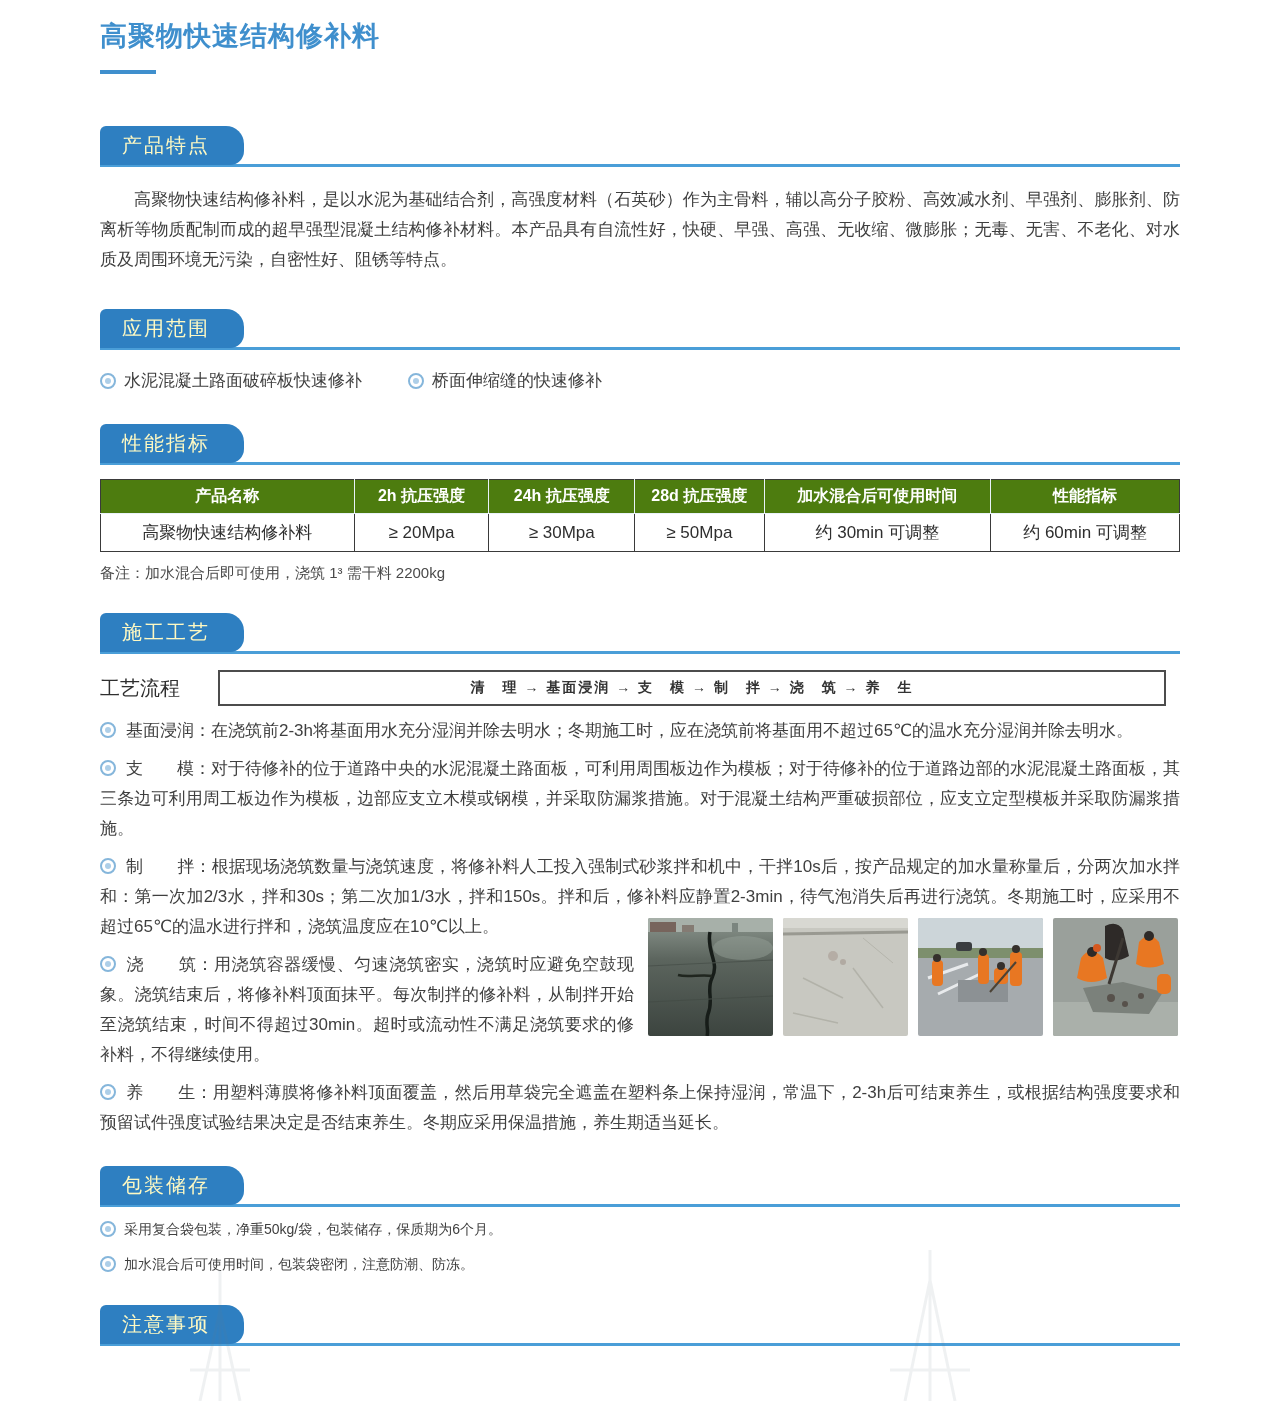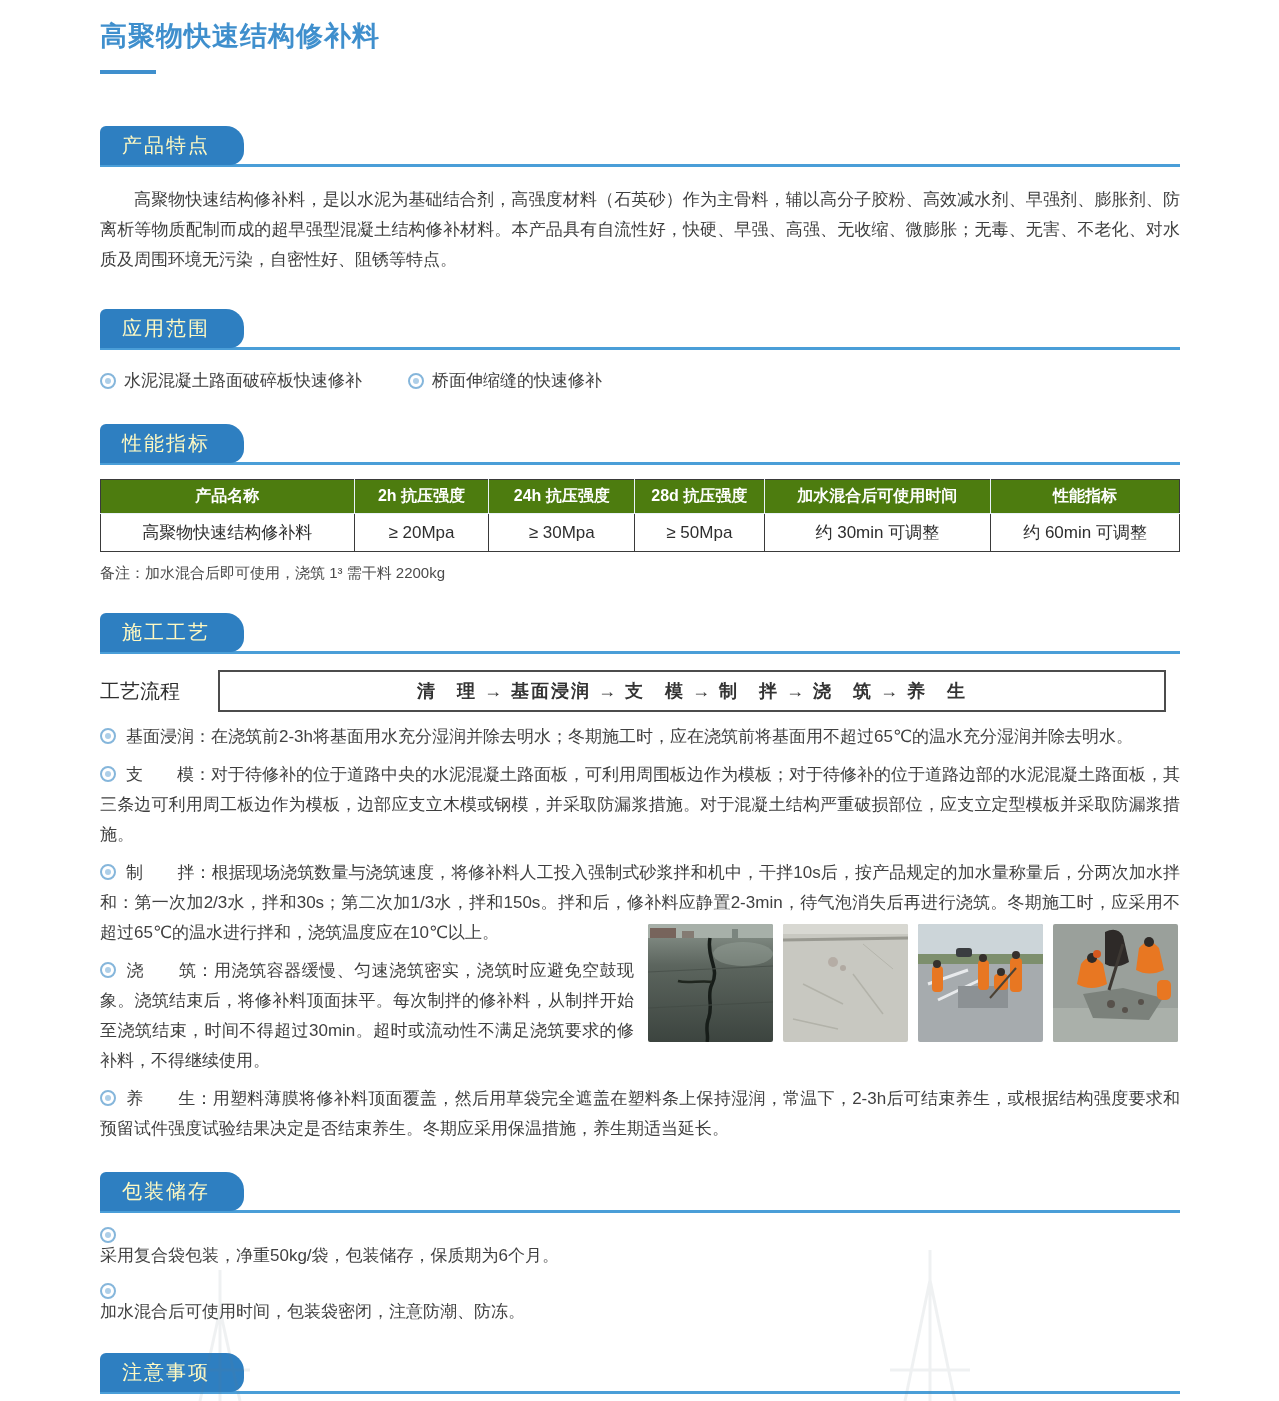--- a/index.html
+++ b/index.html
@@ -33,26 +33,26 @@
                 border:1px solid #e9f2f9;border-top:1px solid #3a3a3a;font-size:16px;}
   table.perf th:first-child{border-left:1px solid #3a3a3a;}
   table.perf th:last-child{border-right:1px solid #3a3a3a;}
   table.perf td{border:1px solid #3a3a3a;text-align:center;padding:7px 4px;color:#2e2e2e;font-size:17px;}
   .col1{width:23.5%;} .col2{width:12.5%;} .col3{width:13.5%;} .col4{width:12%;} .col5{width:21%;} .col6{width:17.5%;}
   .note-line{font-size:15px;color:#4a4a4a;margin-top:12px;}
   
   .flow-row{display:flex;align-items:center;margin-top:16px;}
   .flow-label{font-size:20px;color:#2f2f2f;flex:none;width:118px;}
   .flow-box{flex:1;border:2px solid #4c4c4c;padding:7px 10px;text-align:center;
-            font-size:18px;font-weight:bold;color:#333;letter-spacing:2px;margin-right:14px;}
+            font-size:14px;font-weight:bold;color:#333;letter-spacing:2px;margin-right:14px;}
   .steps{margin-top:10px;}
   .photo-strip{float:right;width:532px;margin:-24px 0 8px 14px;display:flex;gap:10px;}
   .photo-strip svg{display:block;border-radius:2px;}
   .clear{clear:both;}
-  .prec-item{font-size:17px;line-height:26px;margin-top:9px;display:flex;align-items:flex-start;color:#3f3f3f;flex-direction:column;}
+  .prec-item{font-size:14px;line-height:26px;margin-top:9px;display:flex;align-items:flex-start;color:#3f3f3f;}
   .prec-item .bullet{margin-top:5px;}
   
   .watermark{position:absolute;opacity:0.10;pointer-events:none;}
 </style>
 </head>
 <body>
 
 <div class="page">
 
   <h1 class="doc-title">高聚物快速结构修补料</h1>

